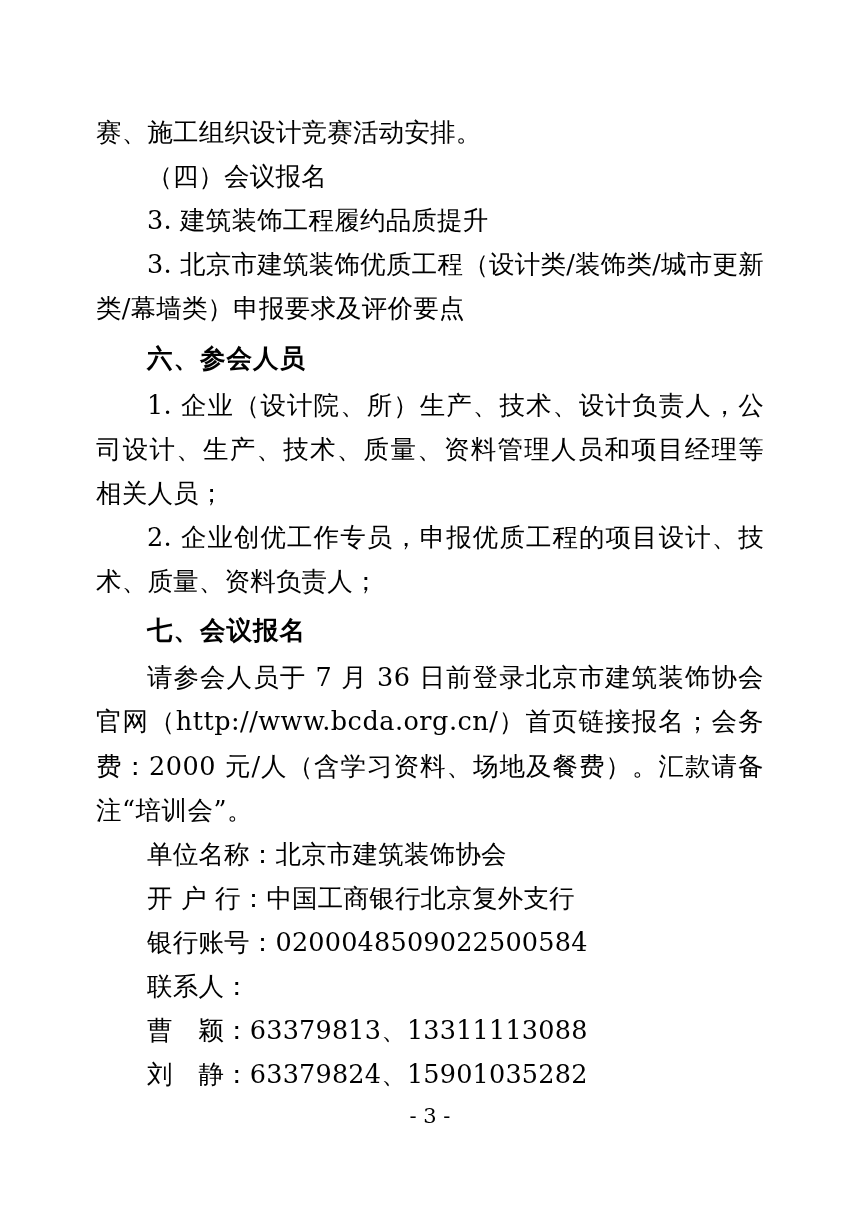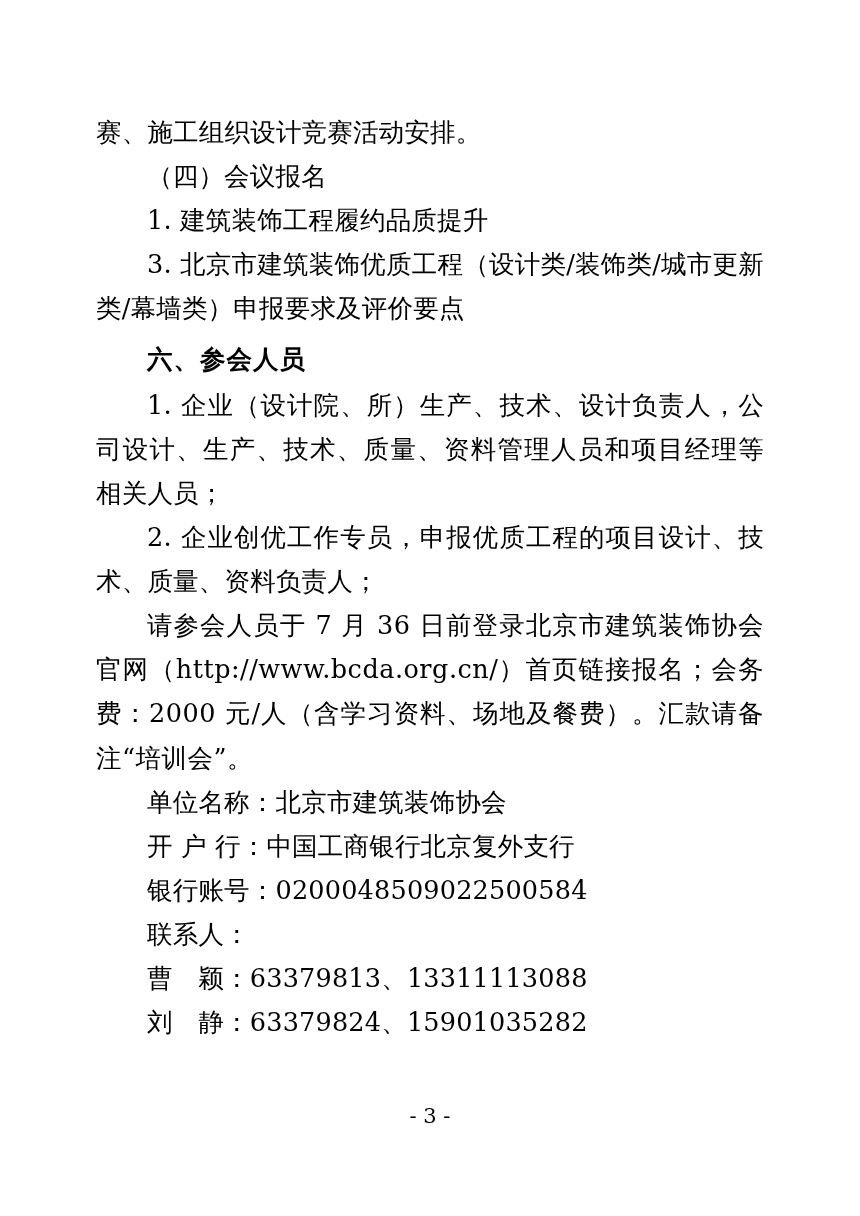--- a/index.html
+++ b/index.html
@@ -32,21 +32,21 @@
     padding: 0;
   }
   .para {
     text-indent: 0;
     white-space: normal;
   }
   .indent2 {
     text-indent: 51px;
   }
   .heading {
-    font-family: Liberation Sans, sans-serif;
+    font-family: Liberation Serif, serif;
     font-weight: bold;
     font-size: 25.5px;
     text-indent: 51px;
     margin-top: 6px;
     margin-bottom: 2px;
     letter-spacing: 1px;
   }
   .justified {
     text-align: justify;
     text-align-last: left;
@@ -71,32 +71,33 @@
 </head>
 <body>
 
 <div class="page">
   <div class="doc-body">
 
     <p class="para justified">赛、施工组织设计竞赛活动安排。</p>
 
     <p class="para indent2">（四）会议报名</p>
 
-    <p class="para indent2">1. 建筑装饰工程履约品质提升</p>
+    <p class="para indent2">3. 建筑装饰工程履约品质提升</p>
 
 
     <p class="para indent2 justified">3. 北京市建筑装饰优质工程（设计类/装饰类/城市更新类/幕墙类）申报要求及评价要点</p>
 
     <p class="heading">六、参会人员</p>
 
     <p class="para indent2 justified">1. 企业（设计院、所）生产、技术、设计负责人，公司设计、生产、技术、质量、资料管理人员和项目经理等相关人员；</p>
 
     <p class="para indent2 justified">2. 企业创优工作专员，申报优质工程的项目设计、技术、质量、资料负责人；</p>
 
 
+    <p class="heading">七、会议报名</p>
 
     <p class="para indent2 justified spaced">请参会人员于 7 月 36 日前登录北京市建筑装饰协会官网（http://www.bcda.org.cn/）首页链接报名；会务费：2000 元/人（含学习资料、场地及餐费）。汇款请备注“培训会”。</p>
 
 
     <p class="para indent2">单位名称：北京市建筑装饰协会</p>
 
     <p class="para indent2">开 户 行：中国工商银行北京复外支行</p>
 
     <p class="para indent2">银行账号：0200048509022500584</p>
 

